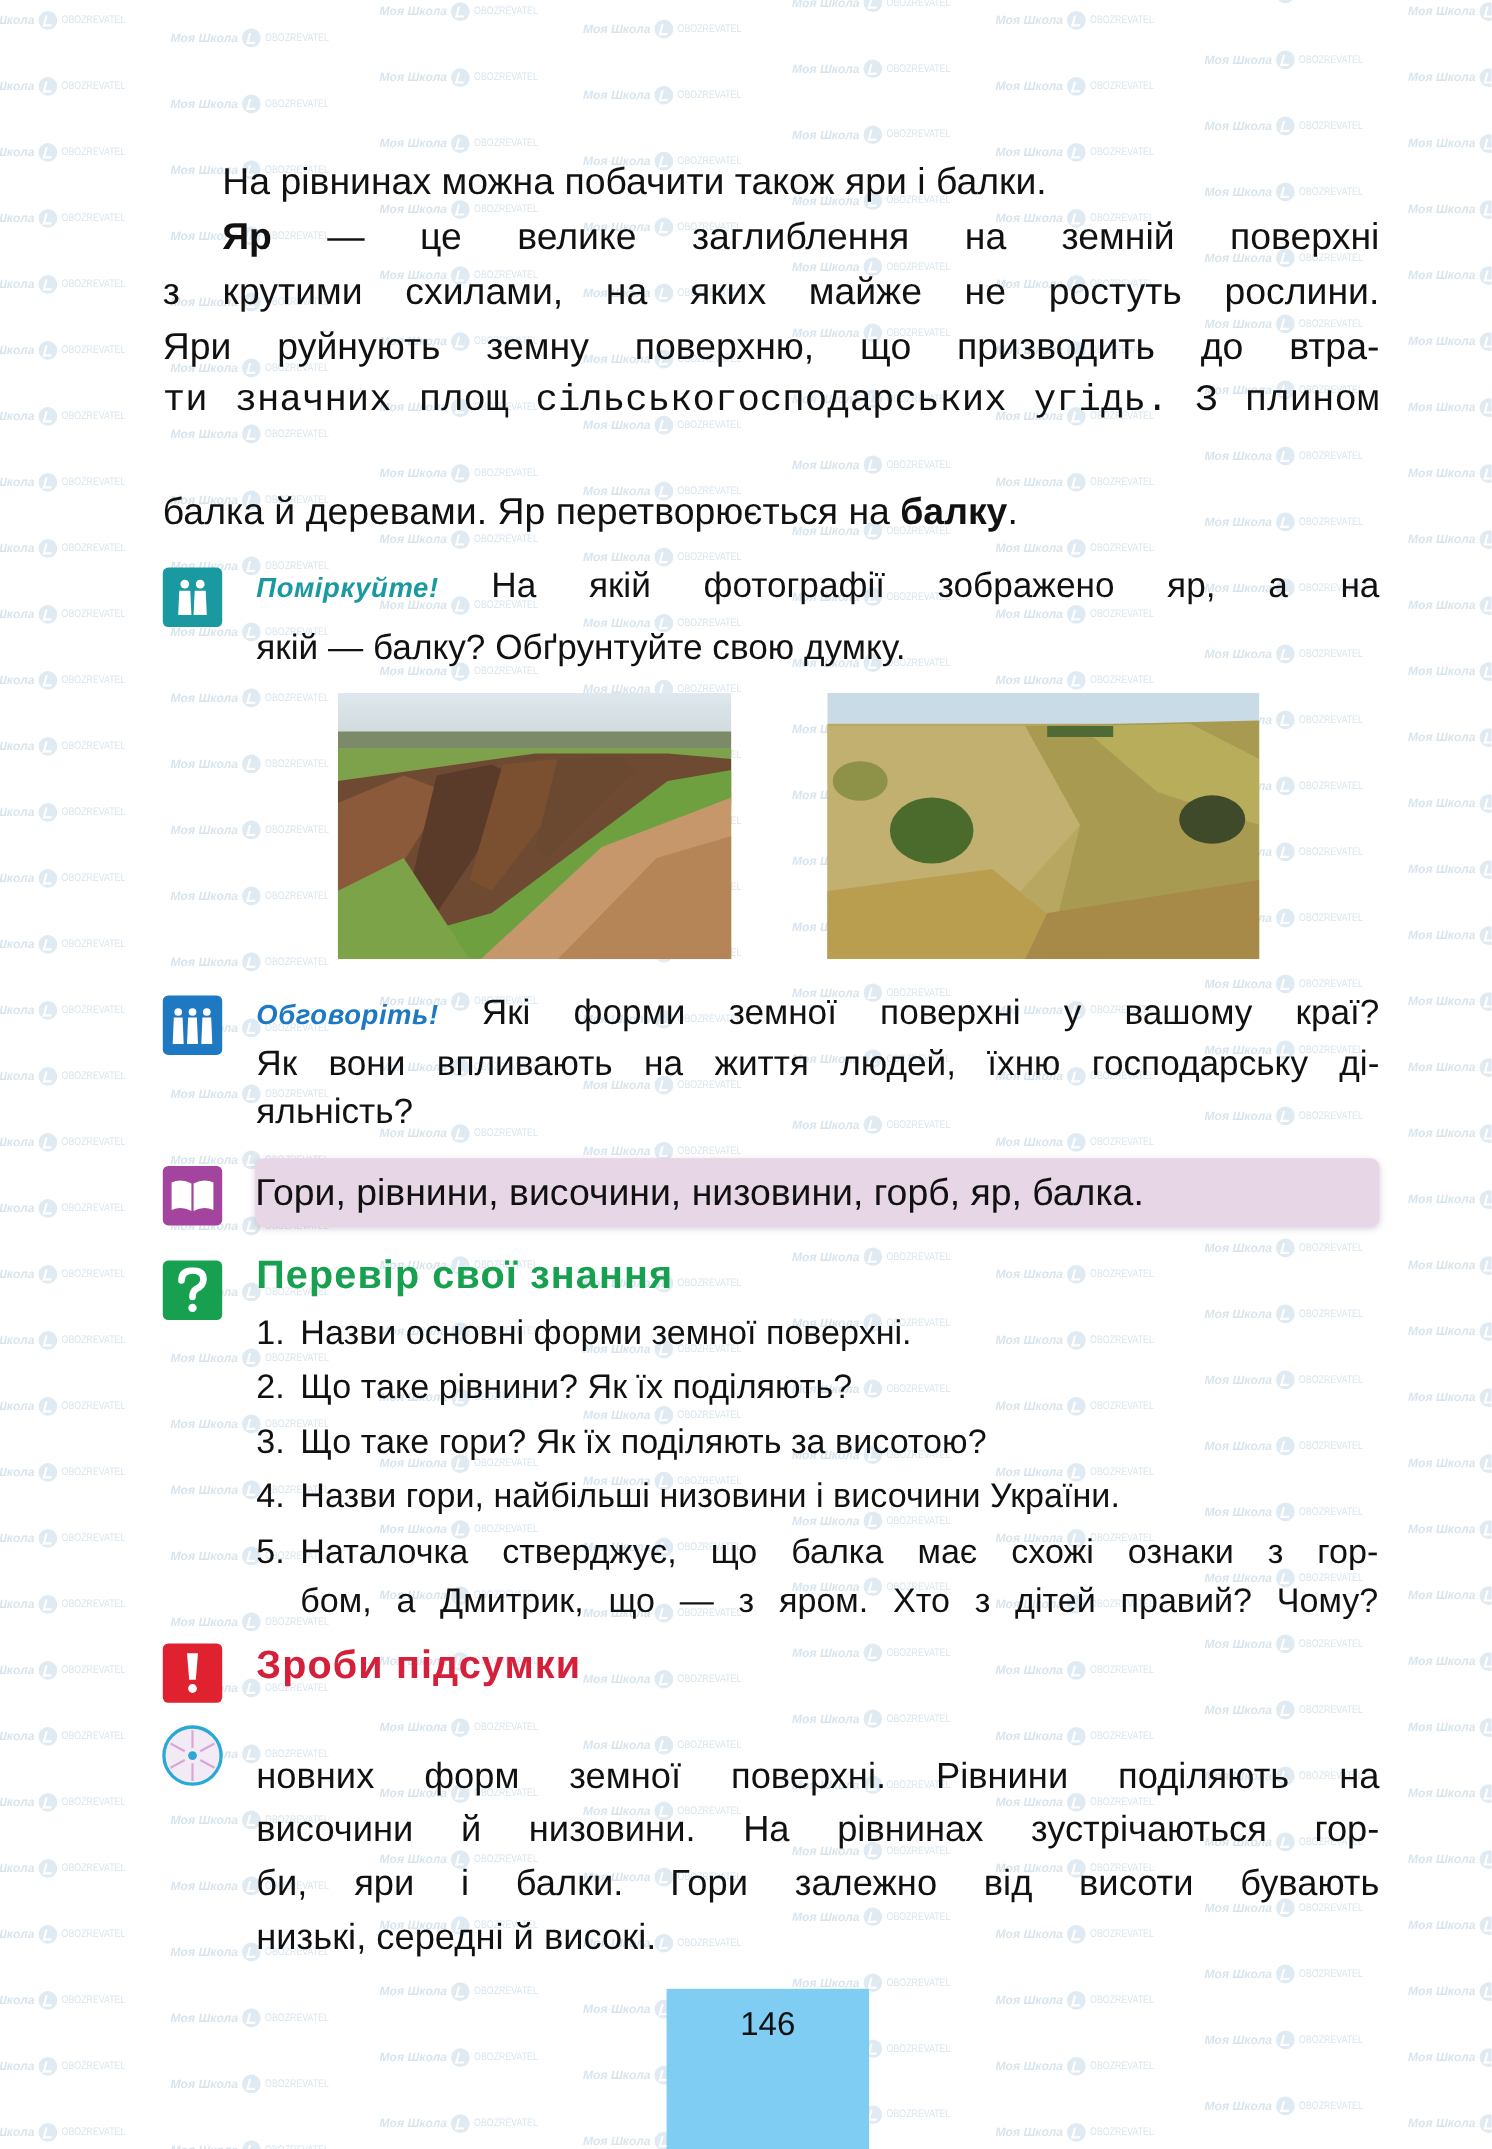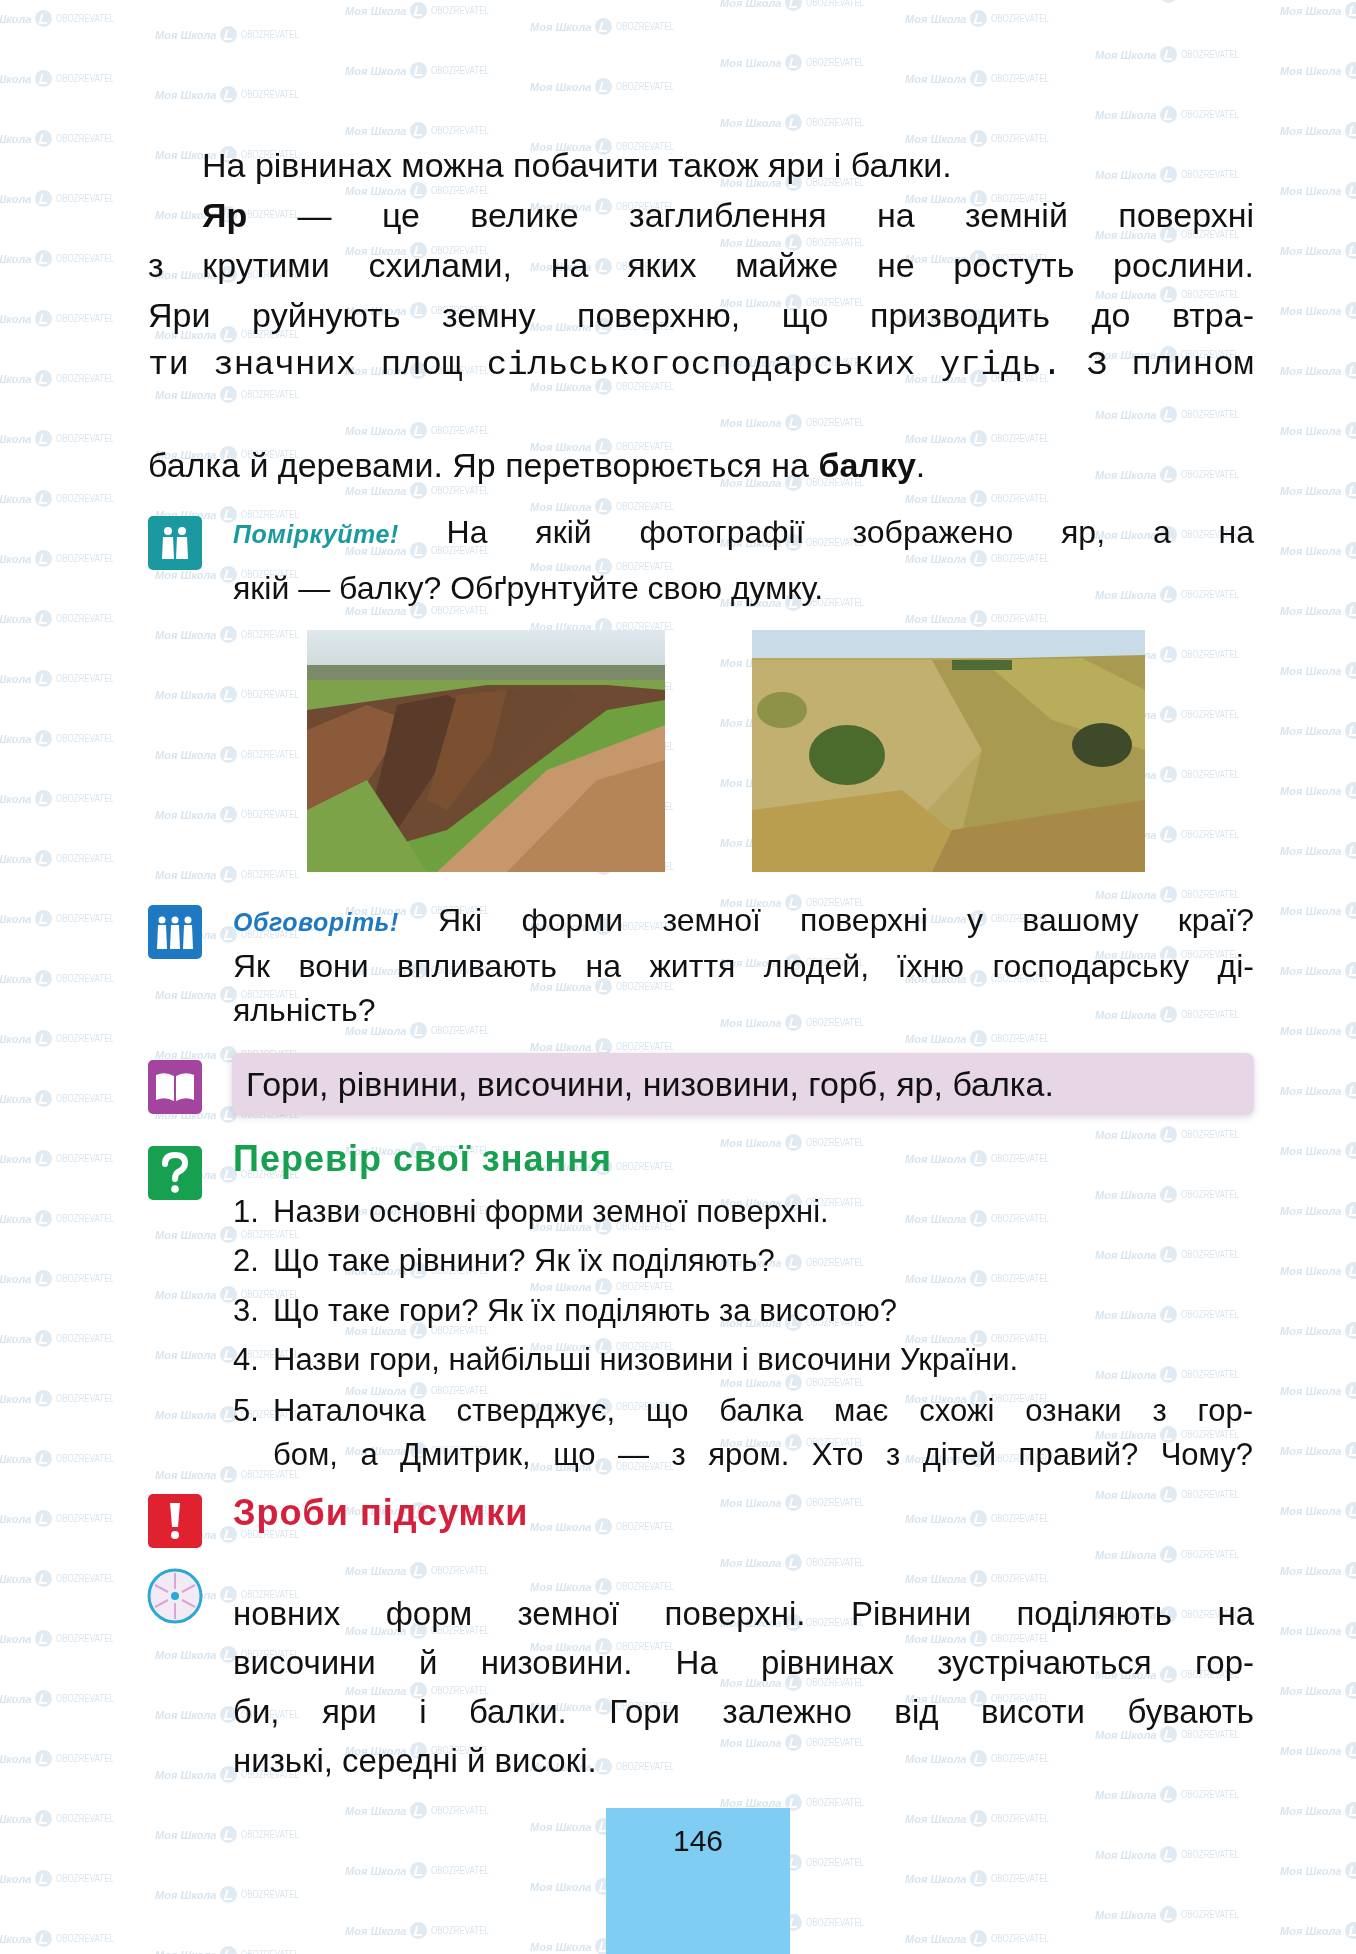--- a/index.html
+++ b/index.html
@@ -21,21 +21,21 @@
   .para b { font-weight: bold; }
 
   .icon-box { position: absolute; width: 54px; height: 54px; border-radius: 5px; display: flex; align-items: center; justify-content: center; }
   .icon-box svg { display: block; }
 
   .task-head { font-weight: bold; font-size: 25px; letter-spacing: 0.5px; font-style: italic; }
   .task { position: absolute; left: 233px; width: 1021px; font-size: 32px; line-height: 44px; }
 
   .photo { position: absolute; overflow: hidden; }
 
-  .keywords-band { position: absolute; left: 232px; top: 1053px; width: 1022px; height: 62px; background: #e6d6e6; border-radius: 8px; box-shadow: 0 2px 6px rgba(120,80,120,0.25); display: flex; align-items: center; padding-left: 14px; font-size: 34px; }
+  .keywords-band { position: absolute; left: 232px; top: 1053px; width: 1022px; height: 62px; background: #e6d6e6; border-radius: 8px; box-shadow: 0 2px 6px rgba(120,80,120,0.25); display: flex; align-items: center; font-size: 34px; }
 
   .section-title { position: absolute; left: 233px; font-weight: bold; font-size: 36px; letter-spacing: 1px; }
 
   .q-item { position: absolute; left: 233px; width: 1020px; font-size: 31px; line-height: 44px; display: flex; }
   .q-num { width: 40px; flex: none; }
   .q-text { flex: 1; }
   .q-text.just { text-align: justify; text-align-last: justify; }
 
   .page-tab { position: absolute; left: 606px; top: 1808px; width: 184px; height: 146px; background: #7fcdf3; display: flex; justify-content: center; padding-top: 16px; }
   .page-num { font-size: 30px; font-weight: normal; color: #111; }

